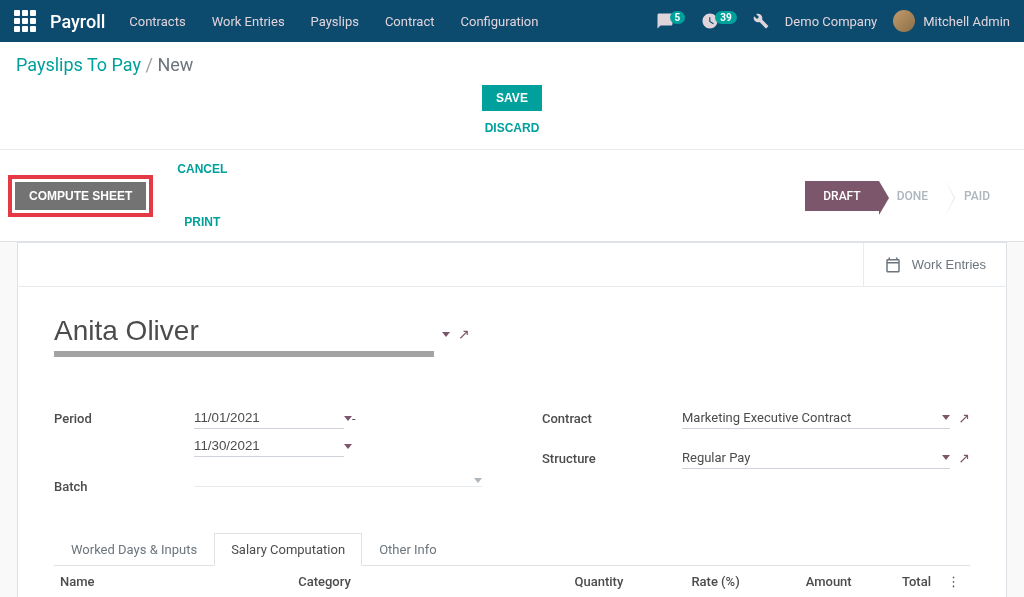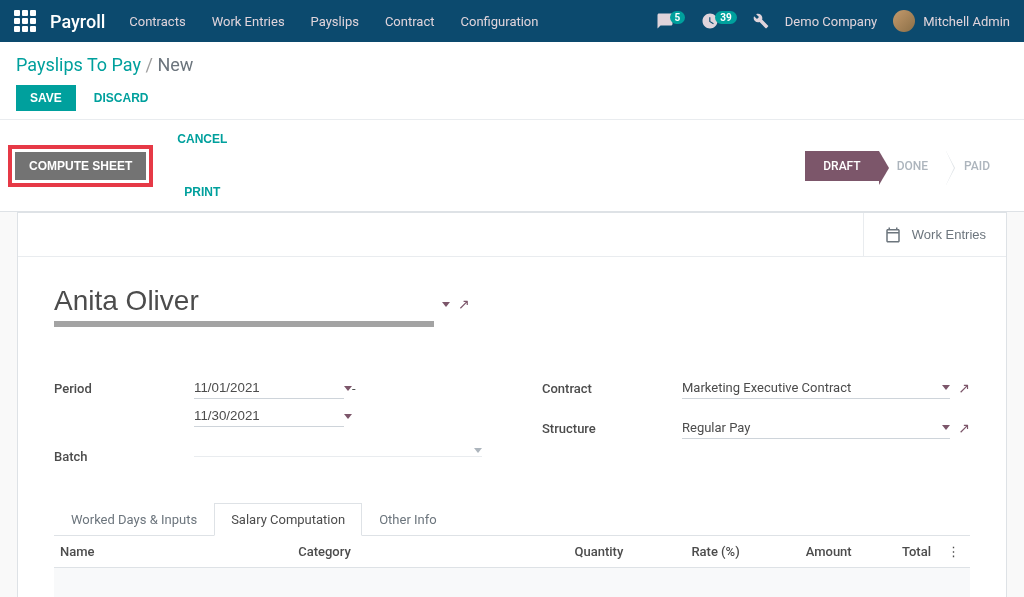--- a/index.html
+++ b/index.html
@@ -18,21 +18,21 @@
     .badge { background: #00a09d; color: #fff; font-size: 10px; border-radius: 8px; padding: 1px 5px; margin-left: -4px; margin-top: -8px; font-weight: bold; }
     .navbar-company { color: #e0d4db; font-size: 13px; cursor: pointer; }
     .navbar-user { display: flex; align-items: center; gap: 8px; color: #e0d4db; cursor: pointer; }
     .avatar { width: 22px; height: 22px; border-radius: 50%; background: linear-gradient(135deg, #c49a6c, #8b6f47); }
     
     
     .control-panel { padding: 12px 16px 8px 16px; }
     .breadcrumb { font-size: 18px; color: #6c757d; margin-bottom: 10px; }
     .breadcrumb .back { color: #00a09d; cursor: pointer; }
     .breadcrumb .sep { color: #9e9e9e; }
-    .control-buttons { display: flex; gap: 4px; align-items: center; }
+    .control-buttons { display: flex; gap: 4px; align-items: center; flex-direction: column; }
     .btn-save { background: #00a09d; color: #fff; border: none; padding: 6px 14px; font-weight: bold; font-size: 12px; cursor: pointer; }
     .btn-link { background: none; border: none; color: #00a09d; font-weight: bold; font-size: 12px; padding: 6px 14px; cursor: pointer; }
     
     
     .action-bar { display: flex; align-items: center; border-top: 1px solid #e9ecef; border-bottom: 1px solid #dee2e6; padding: 6px 16px 6px 8px; position: relative; }
     .highlight-box { border: 4px solid #e63946; padding: 3px; display: inline-block; }
     .btn-compute { background: #737373; color: #fff; border: none; padding: 7px 14px; font-weight: bold; font-size: 12px; cursor: pointer; }
     .action-links { display: flex; gap: 27px; margin-left: 10px; flex-direction: column; }
     .status-bar { margin-left: auto; display: flex; align-items: center; }
     .status-step { padding: 8px 18px; font-size: 12px; font-weight: 500; color: #adb5bd; position: relative; cursor: pointer; }

